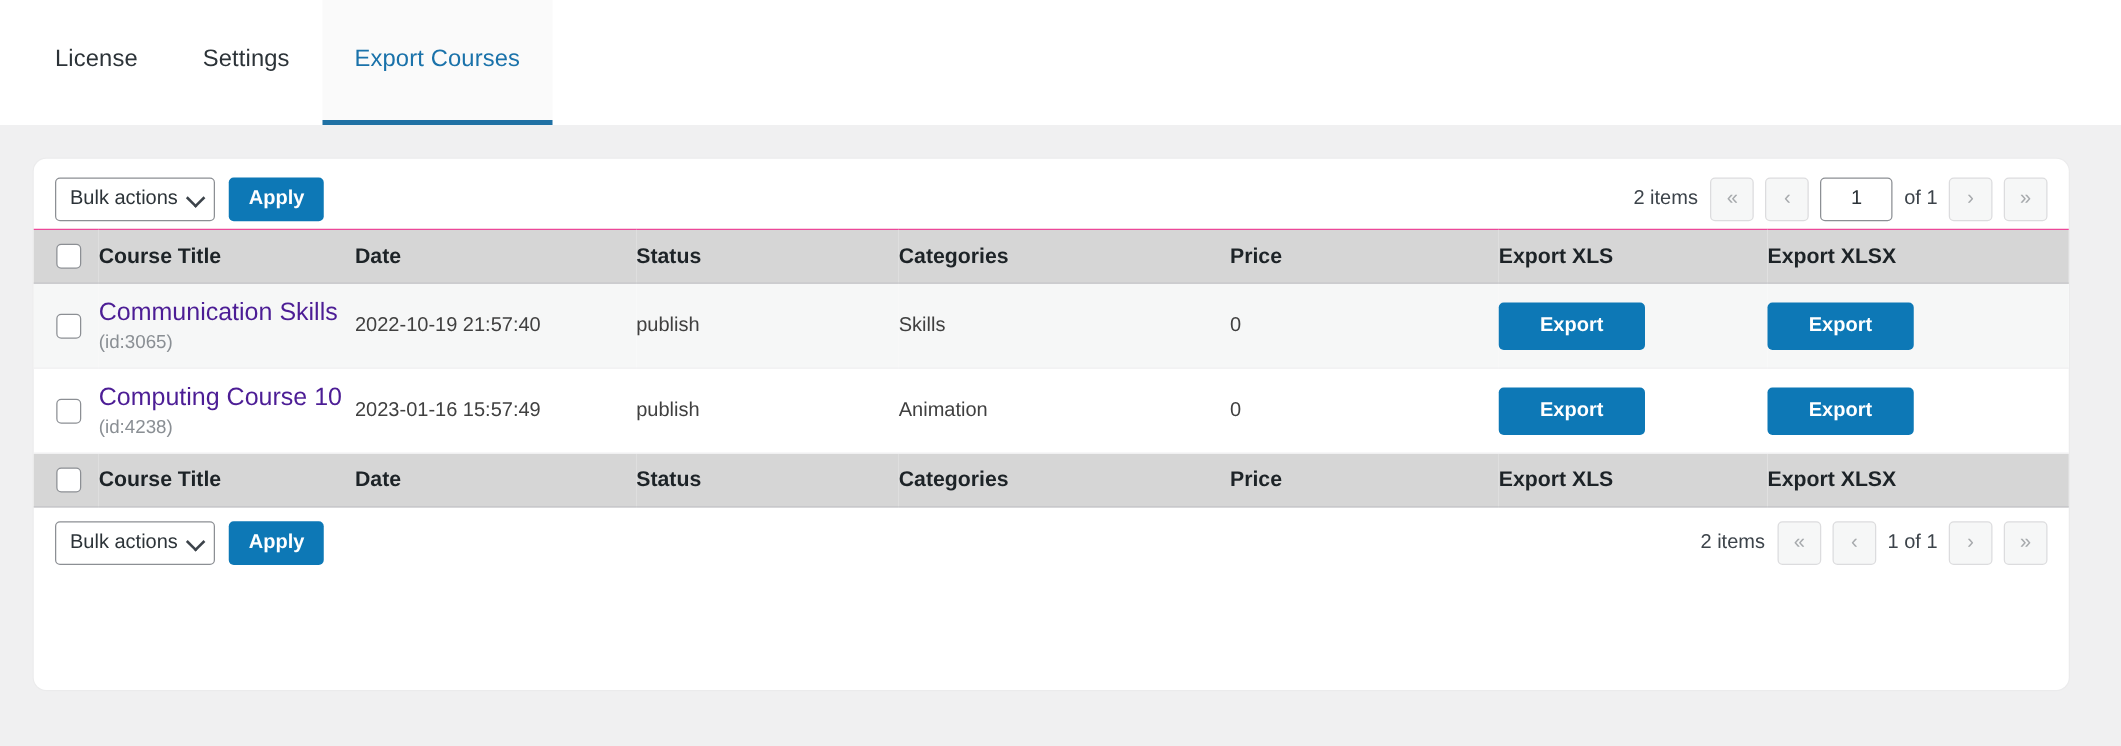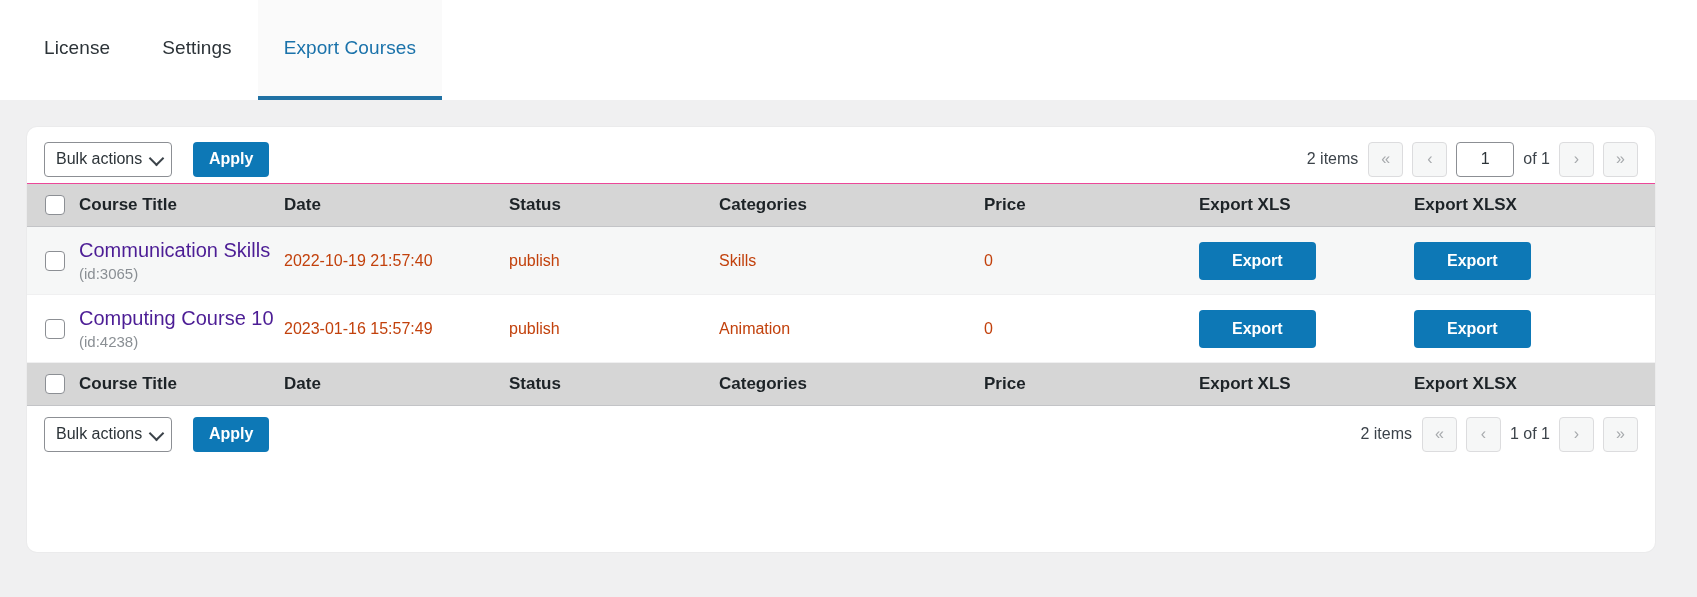--- a/index.html
+++ b/index.html
@@ -85,21 +85,21 @@
     position: absolute;
     right: 9px;
     top: 50%;
     width: 9px; height: 9px;
     margin-top: -6px;
     border-right: 2px solid #3c434a;
     border-bottom: 2px solid #3c434a;
     transform: rotate(45deg);
   }
   .btn-primary {
-    margin-left: 21px;
+    margin-left: 11px;
     height: 35px;
     border: none;
     border-radius: 4px;
     background: #0d78b6;
     color: #ffffff;
     font-size: 16px;
     font-weight: 600;
     padding: 0 16px;
     cursor: pointer;
     font-family: "Liberation Sans", sans-serif;
@@ -204,21 +204,21 @@
     cursor: pointer;
     line-height: 1.25;
   }
   .title-id {
     display: block;
     color: #8a8f94;
     font-size: 15px;
     margin-top: 2px;
     line-height: 1.25;
   }
-  .cell-text { color: #c2410c; }
+  .cell-text { color: #404040; }
   .btn-export {
     display: inline-block;
     background: #0d78b6;
     color: #ffffff;
     border: none;
     border-radius: 4px;
     font-size: 16px;
     font-weight: bold;
     padding: 11px 33px;
     cursor: pointer;

